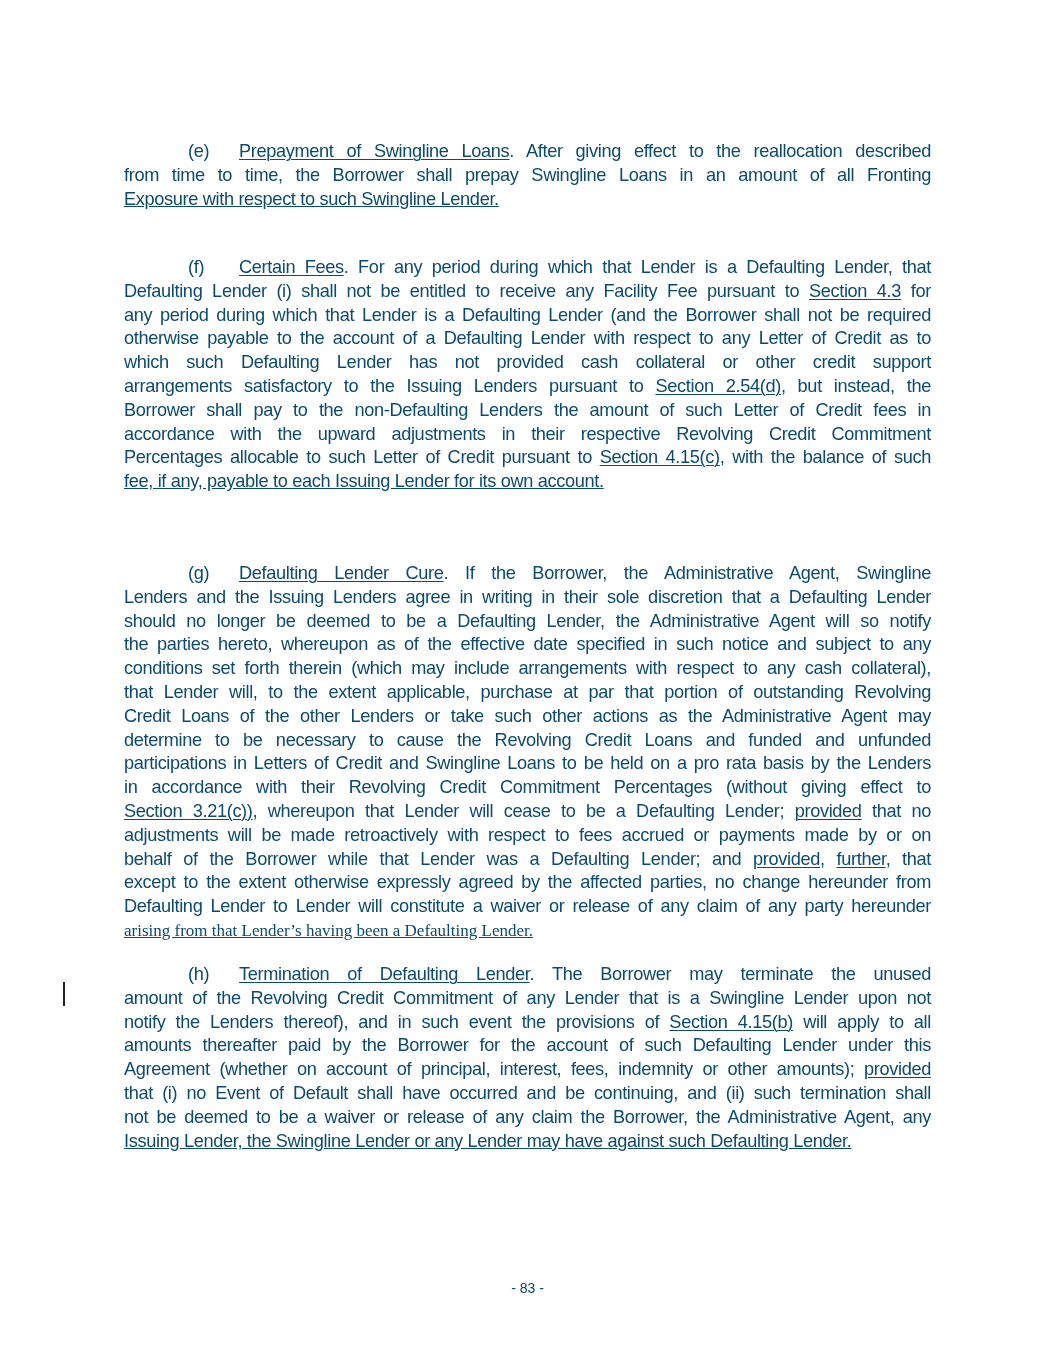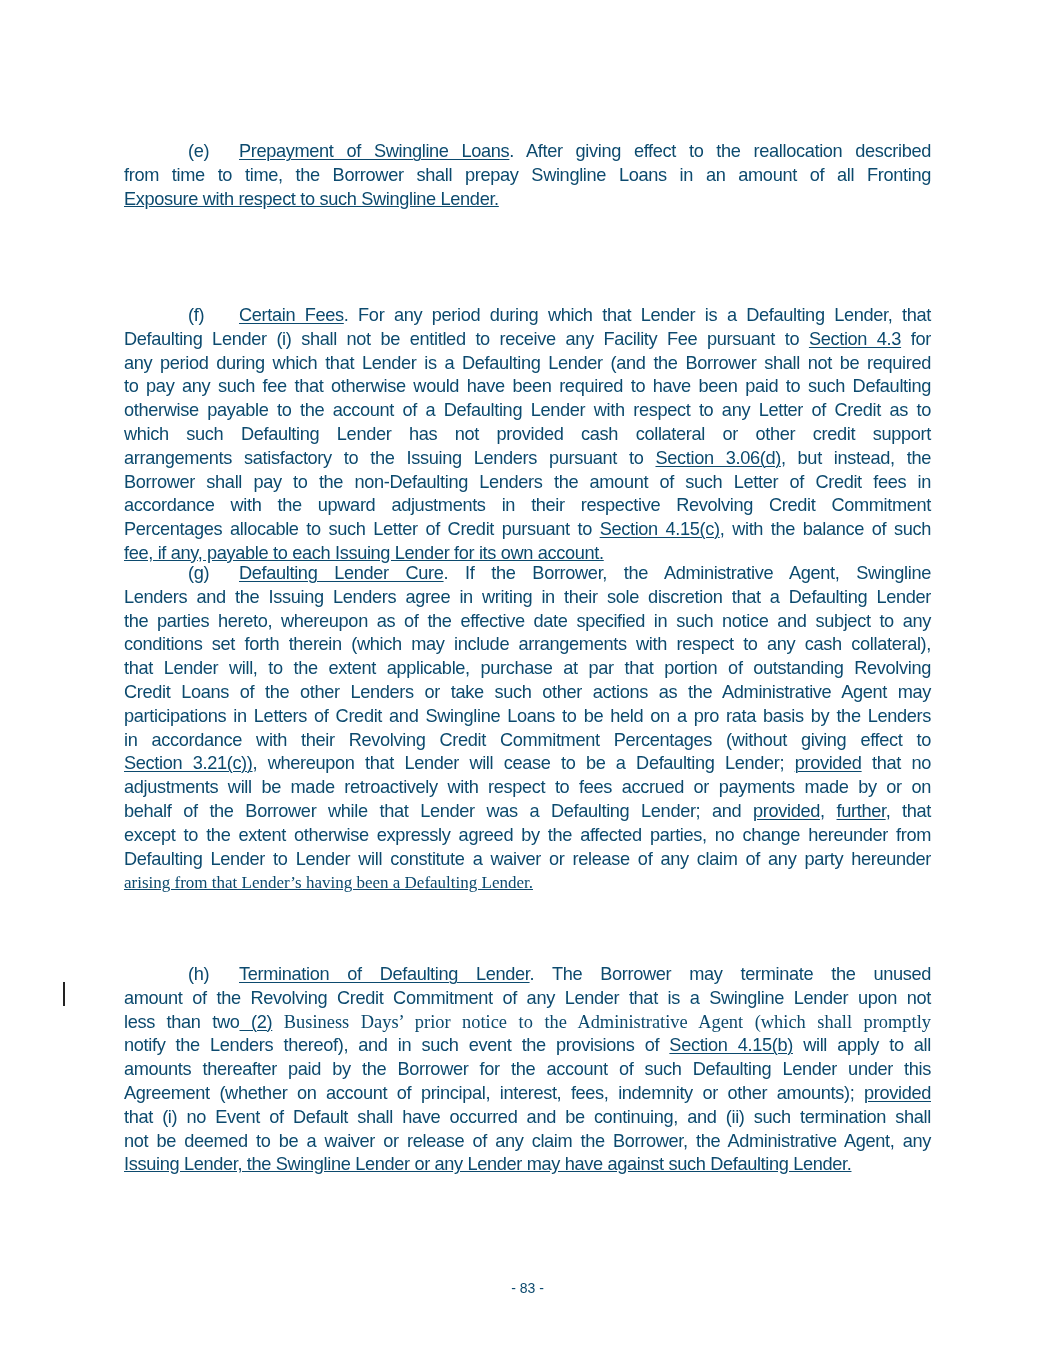--- a/index.html
+++ b/index.html
@@ -34,55 +34,55 @@
 <body>
 
 <div class="page">
 
   <div class="para" style="top:124px;">
     <span class="line"><span class="lbl">(e)</span><span class="u">Prepayment of Swingline Loans</span><span>.  After giving effect to the reallocation described</span></span>
     <span class="line">from time to time, the Borrower shall prepay Swingline Loans in an amount of all Fronting</span>
     <span class="line last">Exposure with respect to such Swingline Lender.</span>
   </div>
 
-  <div class="para" style="top:240px;margin-top:48px;">
+  <div class="para" style="top:240px;">
     <span class="line"><span class="lbl">(f)</span><span class="u">Certain Fees</span><span>.  For any period during which that Lender is a Defaulting Lender, that</span></span>
     <span class="line"><span>Defaulting Lender (i) shall not be entitled to receive any Facility Fee pursuant to </span><span class="u">Section 4.3</span><span> for</span></span>
     <span class="line">any period during which that Lender is a Defaulting Lender (and the Borrower shall not be required</span>
-    <span class="line">to pay any such fee that otherwise would have been required to have been paid to such Defaulting</span>
     <span class="line">otherwise payable to the account of a Defaulting Lender with respect to any Letter of Credit as to</span>
     <span class="line">which such Defaulting Lender has not provided cash collateral or other credit support</span>
-    <span class="line"><span>arrangements satisfactory to the Issuing Lenders pursuant to </span><span class="u">Section 3.06(d)</span><span>, but instead, the</span></span>
+    <span class="line"><span>arrangements satisfactory to the Issuing Lenders pursuant to </span><span class="u">Section 2.54(d)</span><span>, but instead, the</span></span>
     <span class="line">Borrower shall pay to the non-Defaulting Lenders the amount of such Letter of Credit fees in</span>
     <span class="line">accordance with the upward adjustments in their respective Revolving Credit Commitment</span>
     <span class="line"><span>Percentages allocable to such Letter of Credit pursuant to </span><span class="u">Section 4.15(c)</span><span>, with the balance of such</span></span>
     <span class="line last">fee, if any, payable to each Issuing Lender for its own account.</span>
   </div>
 
   <div class="para" style="top:546px;">
     <span class="line"><span class="lbl">(g)</span><span class="u">Defaulting Lender Cure</span><span>.  If the Borrower, the Administrative Agent, Swingline</span></span>
     <span class="line">Lenders and the Issuing Lenders agree in writing in their sole discretion that a Defaulting Lender</span>
+    <span class="line">should no longer be deemed to be a Defaulting Lender, the Administrative Agent will so notify</span>
     <span class="line">the parties hereto, whereupon as of the effective date specified in such notice and subject to any</span>
     <span class="line">conditions set forth therein (which may include arrangements with respect to any cash collateral),</span>
     <span class="line">that Lender will, to the extent applicable, purchase at par that portion of outstanding Revolving</span>
     <span class="line">Credit Loans of the other Lenders or take such other actions as the Administrative Agent may</span>
+    <span class="line">determine to be necessary to cause the Revolving Credit Loans and funded and unfunded</span>
     <span class="line">participations in Letters of Credit and Swingline Loans to be held on a pro rata basis by the Lenders</span>
     <span class="line">in accordance with their Revolving Credit Commitment Percentages (without giving effect to</span>
     <span class="line"><span class="u">Section 3.21(c))</span><span>, whereupon that Lender will cease to be a Defaulting Lender; </span><span class="u">provided</span><span> that no</span></span>
     <span class="line">adjustments will be made retroactively with respect to fees accrued or payments made by or on</span>
     <span class="line"><span>behalf of the Borrower while that Lender was a Defaulting Lender; and </span><span class="u">provided</span><span>, </span><span class="u">further</span><span>, that</span></span>
     <span class="line">except to the extent otherwise expressly agreed by the affected parties, no change hereunder from</span>
     <span class="line">Defaulting Lender to Lender will constitute a waiver or release of any claim of any party hereunder</span>
     <span class="line last serif">arising from that Lender’s having been a Defaulting Lender.</span>
   </div>
 
   <div class="para" style="top:947px;">
     <span class="line"><span class="lbl">(h)</span><span class="u">Termination of Defaulting Lender</span><span>.  The Borrower may terminate the unused</span></span>
     <span class="line">amount of the Revolving Credit Commitment of any Lender that is a Swingline Lender upon not</span>
-    <span class="line mixed"><span>less than two</span><span class="u"> (2)</span><span class="tail"> Business Days’ prior notice to the Administrative Agent (which shall promptly</span></span>
     <span class="line"><span>notify the Lenders thereof), and in such event the provisions of </span><span class="u">Section 4.15(b)</span><span> will apply to all</span></span>
     <span class="line">amounts thereafter paid by the Borrower for the account of such Defaulting Lender under this</span>
     <span class="line"><span>Agreement (whether on account of principal, interest, fees, indemnity or other amounts); </span><span class="u">provided</span></span>
     <span class="line">that (i) no Event of Default shall have occurred and be continuing, and (ii) such termination shall</span>
     <span class="line">not be deemed to be a waiver or release of any claim the Borrower, the Administrative Agent, any</span>
     <span class="line last">Issuing Lender, the Swingline Lender or any Lender may have against such Defaulting Lender.</span>
   </div>
 
   <div class="change-bar"></div>
 

